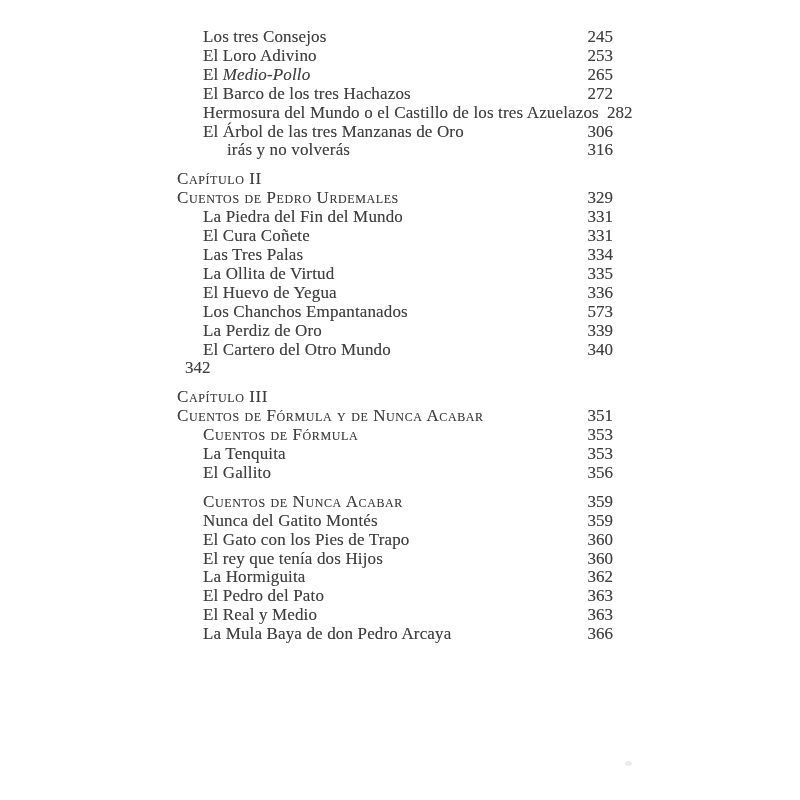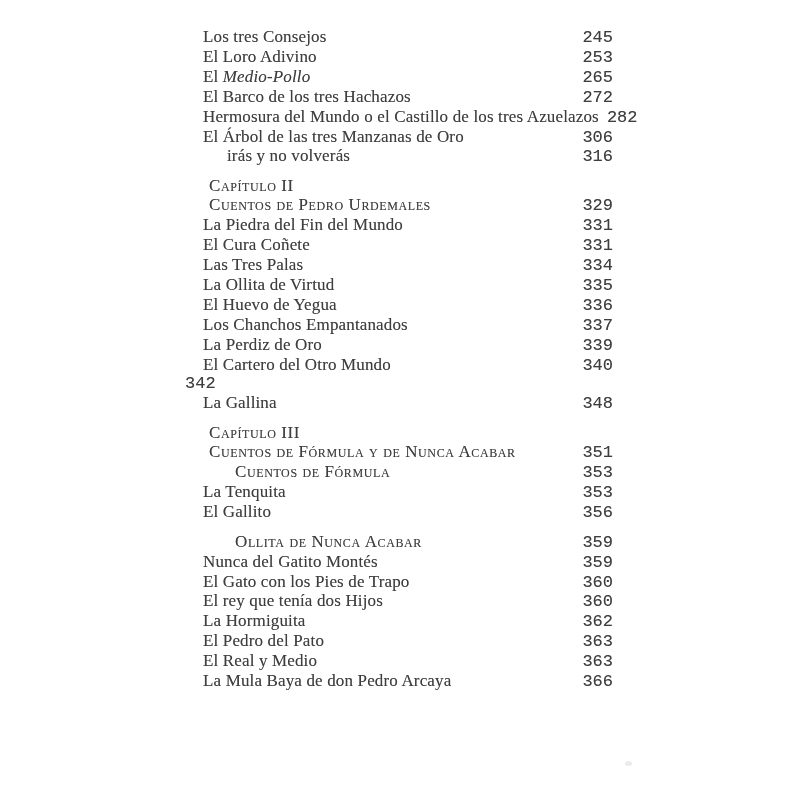--- a/index.html
+++ b/index.html
@@ -33,30 +33,28 @@
     line-height: 18.9px;
     text-shadow: 0 0 0.5px rgba(62,62,62,0.45);
   }
   .row-title {
     white-space: nowrap;
     letter-spacing: 0.15px;
   }
   .row-page {
     flex: none;
     padding-left: 8px;
-    font-family: Liberation Mono, monospace;
   }
   .entry .row-title { padding-left: 26px; }
   .cont  .row-title { padding-left: 50px; font-family: Liberation Serif, serif; }
   .subheader .row-title { padding-left: 26px; }
   .chapter .row-title,
   .subheader .row-title {
     font-variant: small-caps;
     letter-spacing: 0.6px;
-    margin-left: 32px;
   }
   .italic { font-style: italic; }
   .scan-artifact {
     position: absolute;
     left: 625px;
     top: 761px;
     width: 7px;
     height: 5px;
     border-radius: 50%;
     background: #ebebeb;
@@ -121,36 +119,32 @@
         <div class="toc-row entry">
           <span class="row-title"><span>La Ollita de Virtud</span></span>
           <span class="row-page">335</span>
         </div>
         <div class="toc-row entry">
           <span class="row-title"><span>El Huevo de Yegua</span></span>
           <span class="row-page">336</span>
         </div>
         <div class="toc-row entry">
           <span class="row-title"><span>Los Chanchos Empantanados</span></span>
-          <span class="row-page">337</span>
+          <span class="row-page">573</span>
         </div>
         <div class="toc-row entry">
           <span class="row-title"><span>La Perdiz de Oro</span></span>
           <span class="row-page">339</span>
         </div>
         <div class="toc-row entry">
           <span class="row-title"><span>El Cartero del Otro Mundo</span></span>
           <span class="row-page">340</span>
         </div>
         <div class="toc-row entry">
           <span class="row-page">342</span>
-        </div>
-        <div class="toc-row entry">
-          <span class="row-title"><span>La Gallina</span></span>
-          <span class="row-page">348</span>
         </div>
       </div>
       <div class="toc-section">
         <div class="toc-row chapter">
           <span class="row-title"><span>Capítulo III</span></span>
           <span class="row-page"></span>
         </div>
         <div class="toc-row chapter">
           <span class="row-title"><span>Cuentos de Fórmula y de Nunca Acabar</span></span>
           <span class="row-page">351</span>
@@ -163,21 +157,21 @@
           <span class="row-title"><span>La Tenquita</span></span>
           <span class="row-page">353</span>
         </div>
         <div class="toc-row entry">
           <span class="row-title"><span>El Gallito</span></span>
           <span class="row-page">356</span>
         </div>
       </div>
       <div class="toc-section">
         <div class="toc-row subheader">
-          <span class="row-title"><span>Ollita de Nunca Acabar</span></span>
+          <span class="row-title"><span>Cuentos de Nunca Acabar</span></span>
           <span class="row-page">359</span>
         </div>
         <div class="toc-row entry">
           <span class="row-title"><span>Nunca del Gatito Montés</span></span>
           <span class="row-page">359</span>
         </div>
         <div class="toc-row entry">
           <span class="row-title"><span>El Gato con los Pies de Trapo</span></span>
           <span class="row-page">360</span>
         </div>

